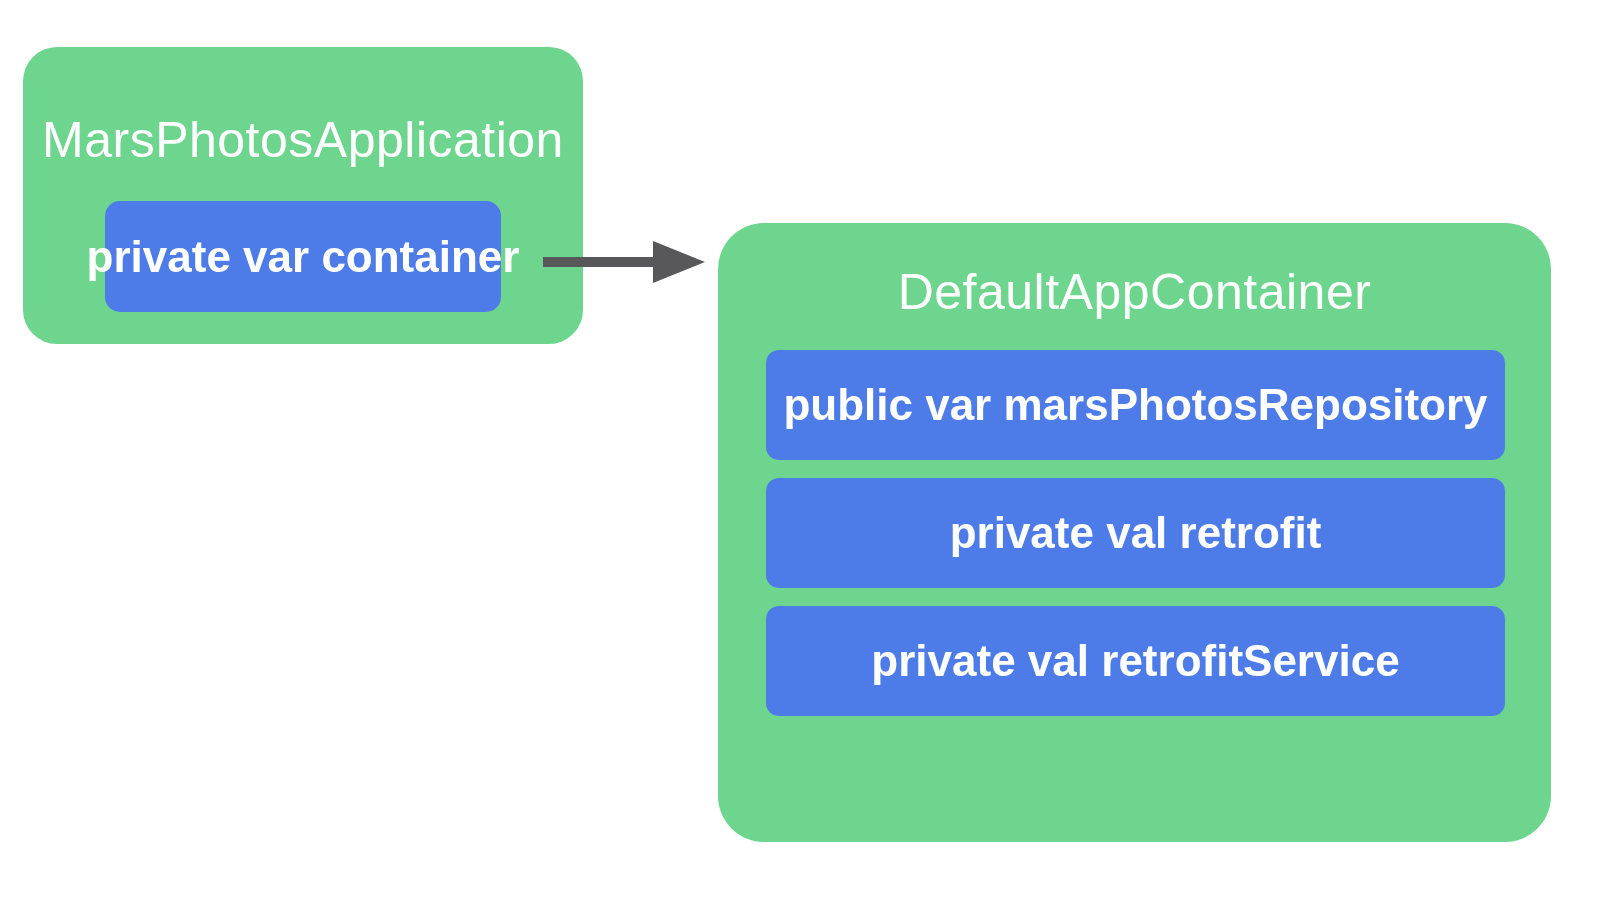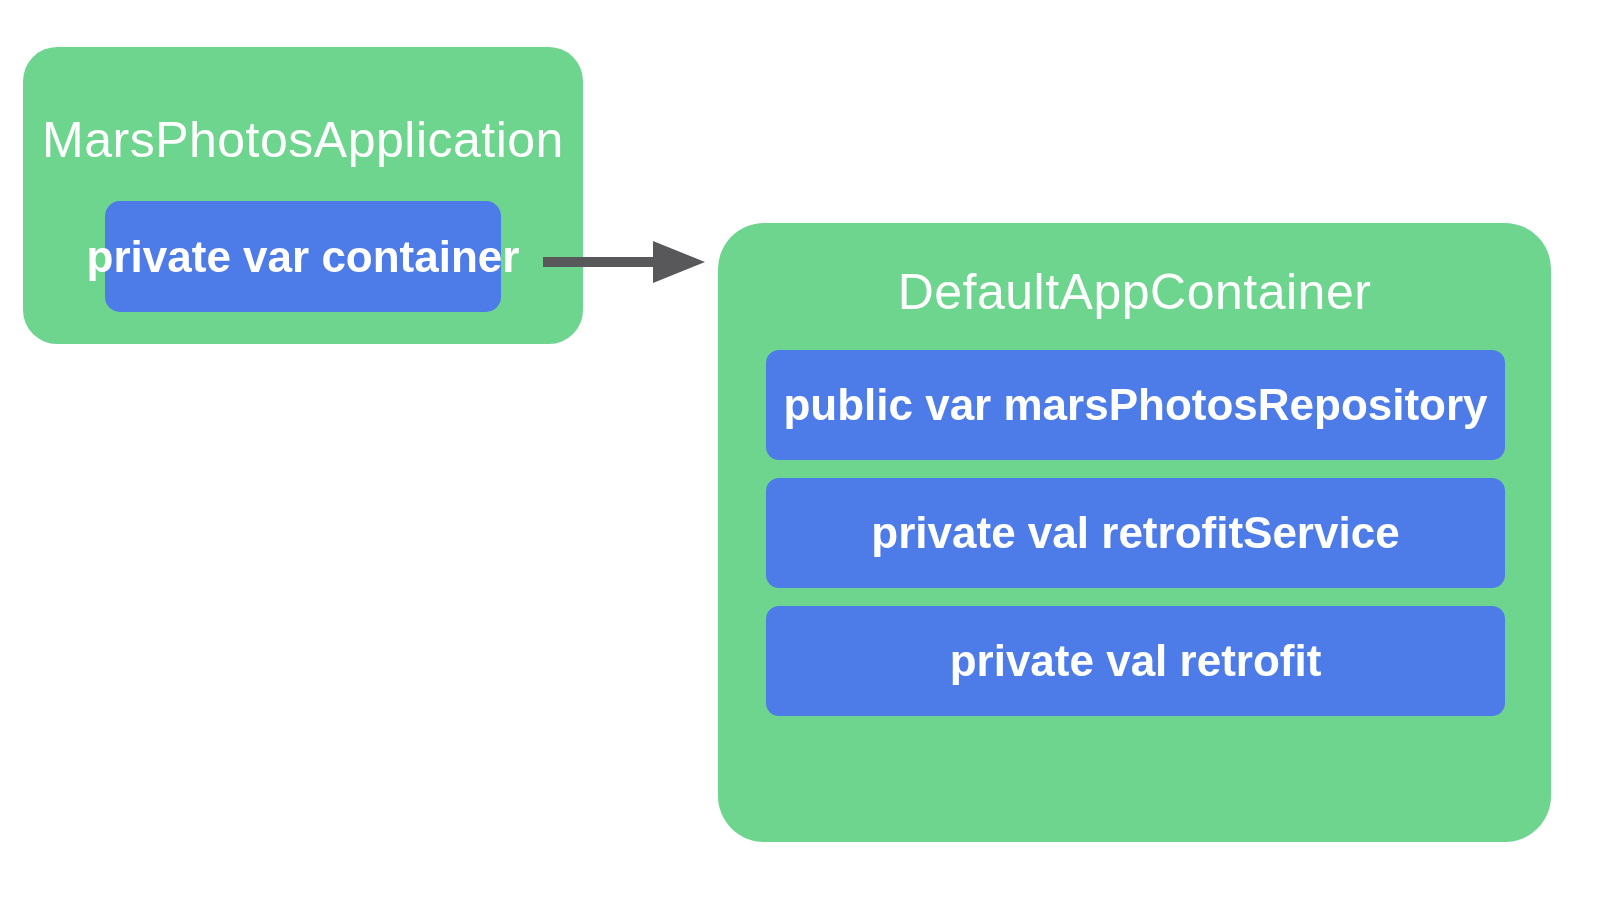--- a/index.html
+++ b/index.html
@@ -107,18 +107,18 @@
 
   <svg class="arrow-svg" viewBox="0 0 180 54" aria-hidden="true">
     <rect x="8" y="22" width="114" height="10" fill="#58585a"></rect>
     <polygon points="118,6 170,27 118,48" fill="#58585a"></polygon>
   </svg>
 
   <div class="green-box container-box">
     <div class="box-title">DefaultAppContainer</div>
     <div class="fields-list">
       <div class="field-chip">public var marsPhotosRepository</div>
+      <div class="field-chip">private val retrofit</div>
       <div class="field-chip">private val retrofitService</div>
-      <div class="field-chip">private val retrofit</div>
     </div>
   </div>
 
 </div>
 
 </body></html>

